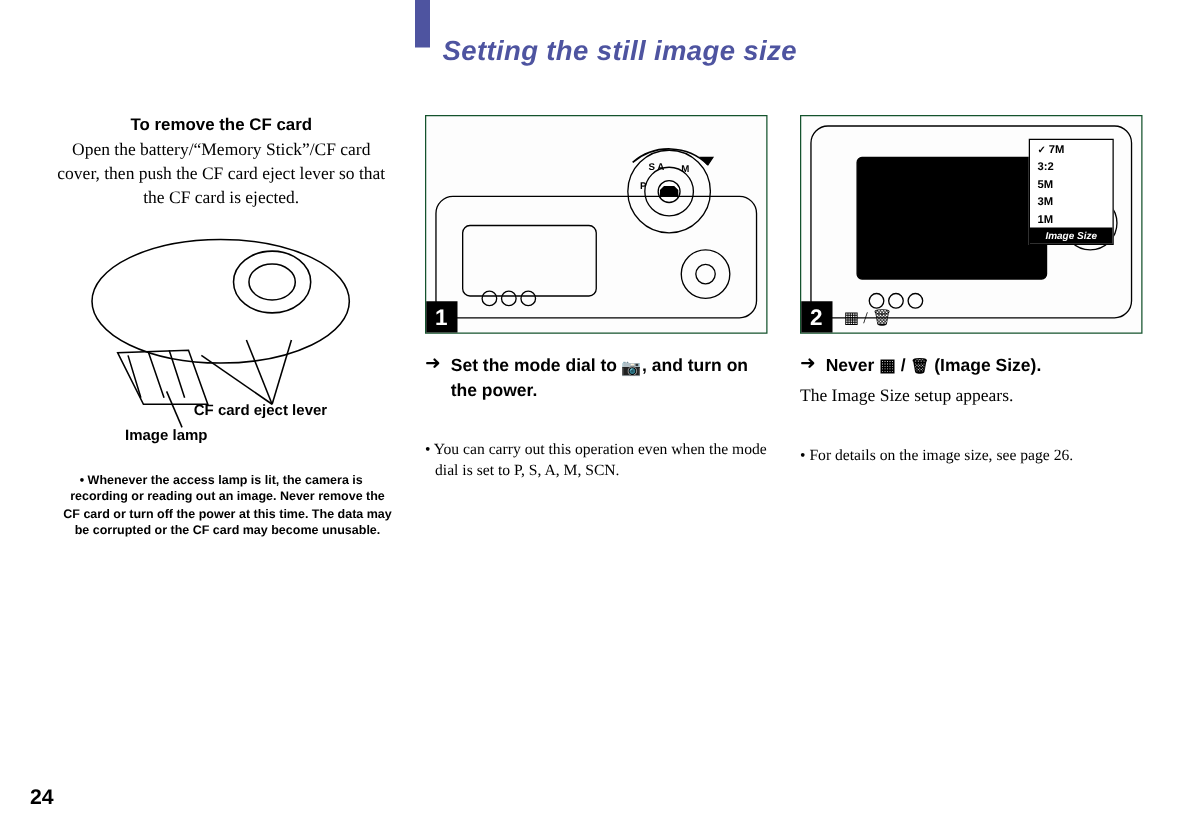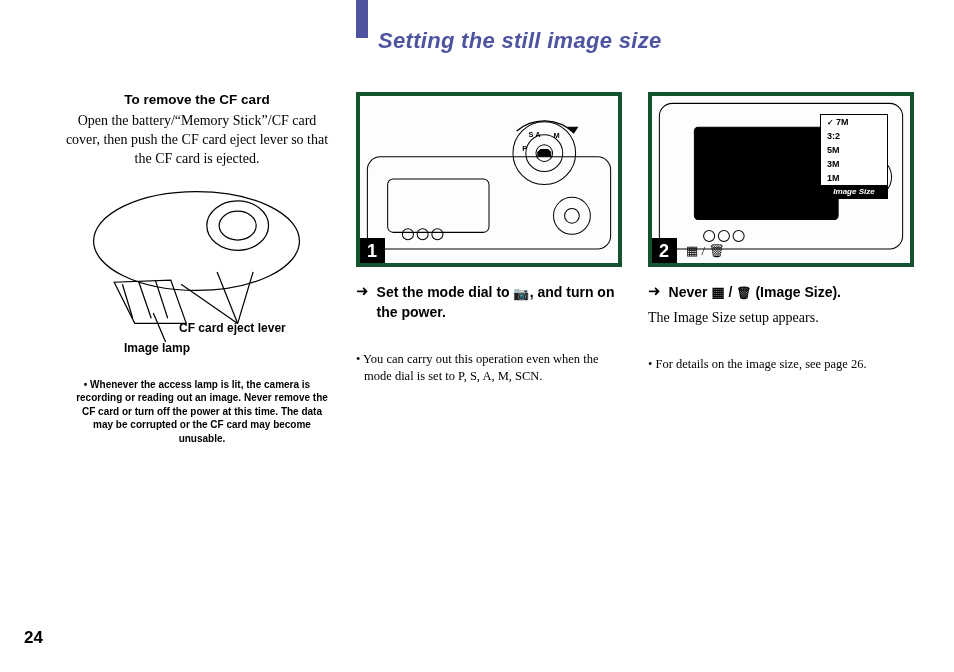--- a/index.html
+++ b/index.html
@@ -7,21 +7,21 @@
     width: 954px;
     height: 672px;
     background: #fff;
     font-family: "Times New Roman", serif;
     position: relative;
     overflow: hidden;
   }
   .page {
     position: absolute;
     inset: 0;
-    padding: 28px 40px 30px 64px;
+    padding: 28px 40px 30px 40px;
   }
   .headline-wrap { margin-left: 296px; position: relative; }
   .headline-bar {
     position: absolute;
     left: -4px; top: -28px;
     width: 12px; height: 38px;
     background: #4e54a0;
   }
   .headline {
     font-family: Arial, Helvetica, sans-serif;
@@ -71,21 +71,21 @@
     font-size: 10px;
     line-height: 1.35;
     margin-top: 34px;
     padding-left: 10px;
     text-indent: -10px;
   }
   .bullet::before { content: "• "; }
   .fig {
     width: 100%;
     height: 175px;
-    border: 4px solid #14532d;
+    border: 1px solid #14532d;
     background: #fdfdfd;
     position: relative;
     overflow: hidden;
   }
   .stepnum {
     position: absolute;
     left: -1px; bottom: -1px;
     width: 26px; height: 26px;
     background: #000;
     color: #fff;

